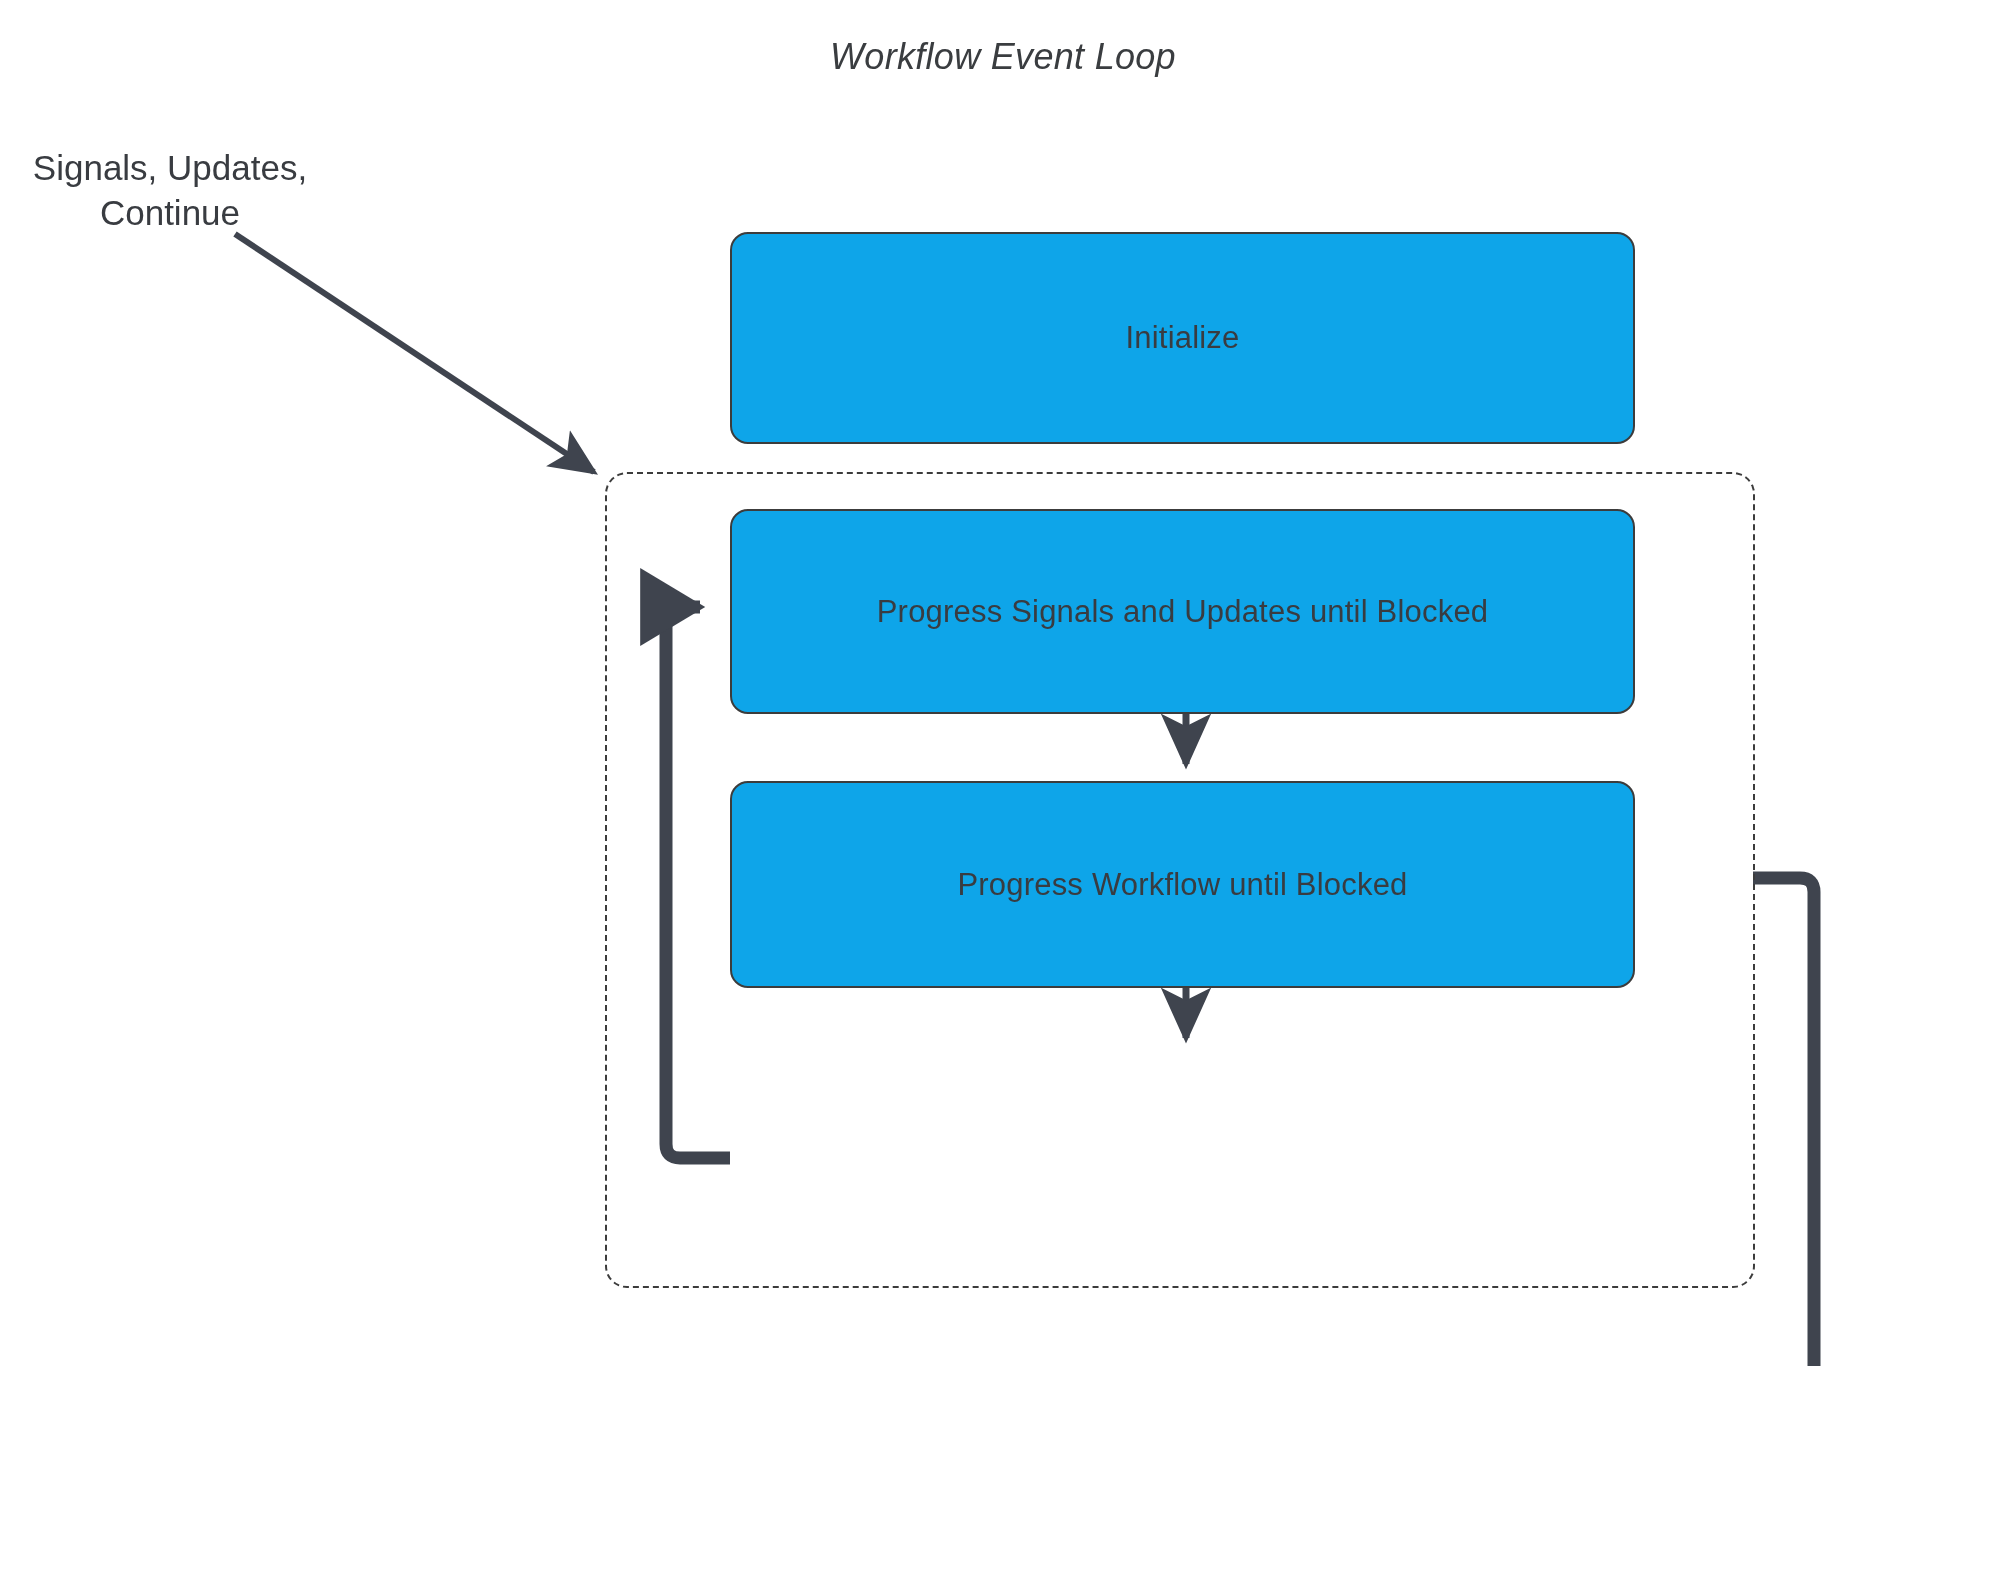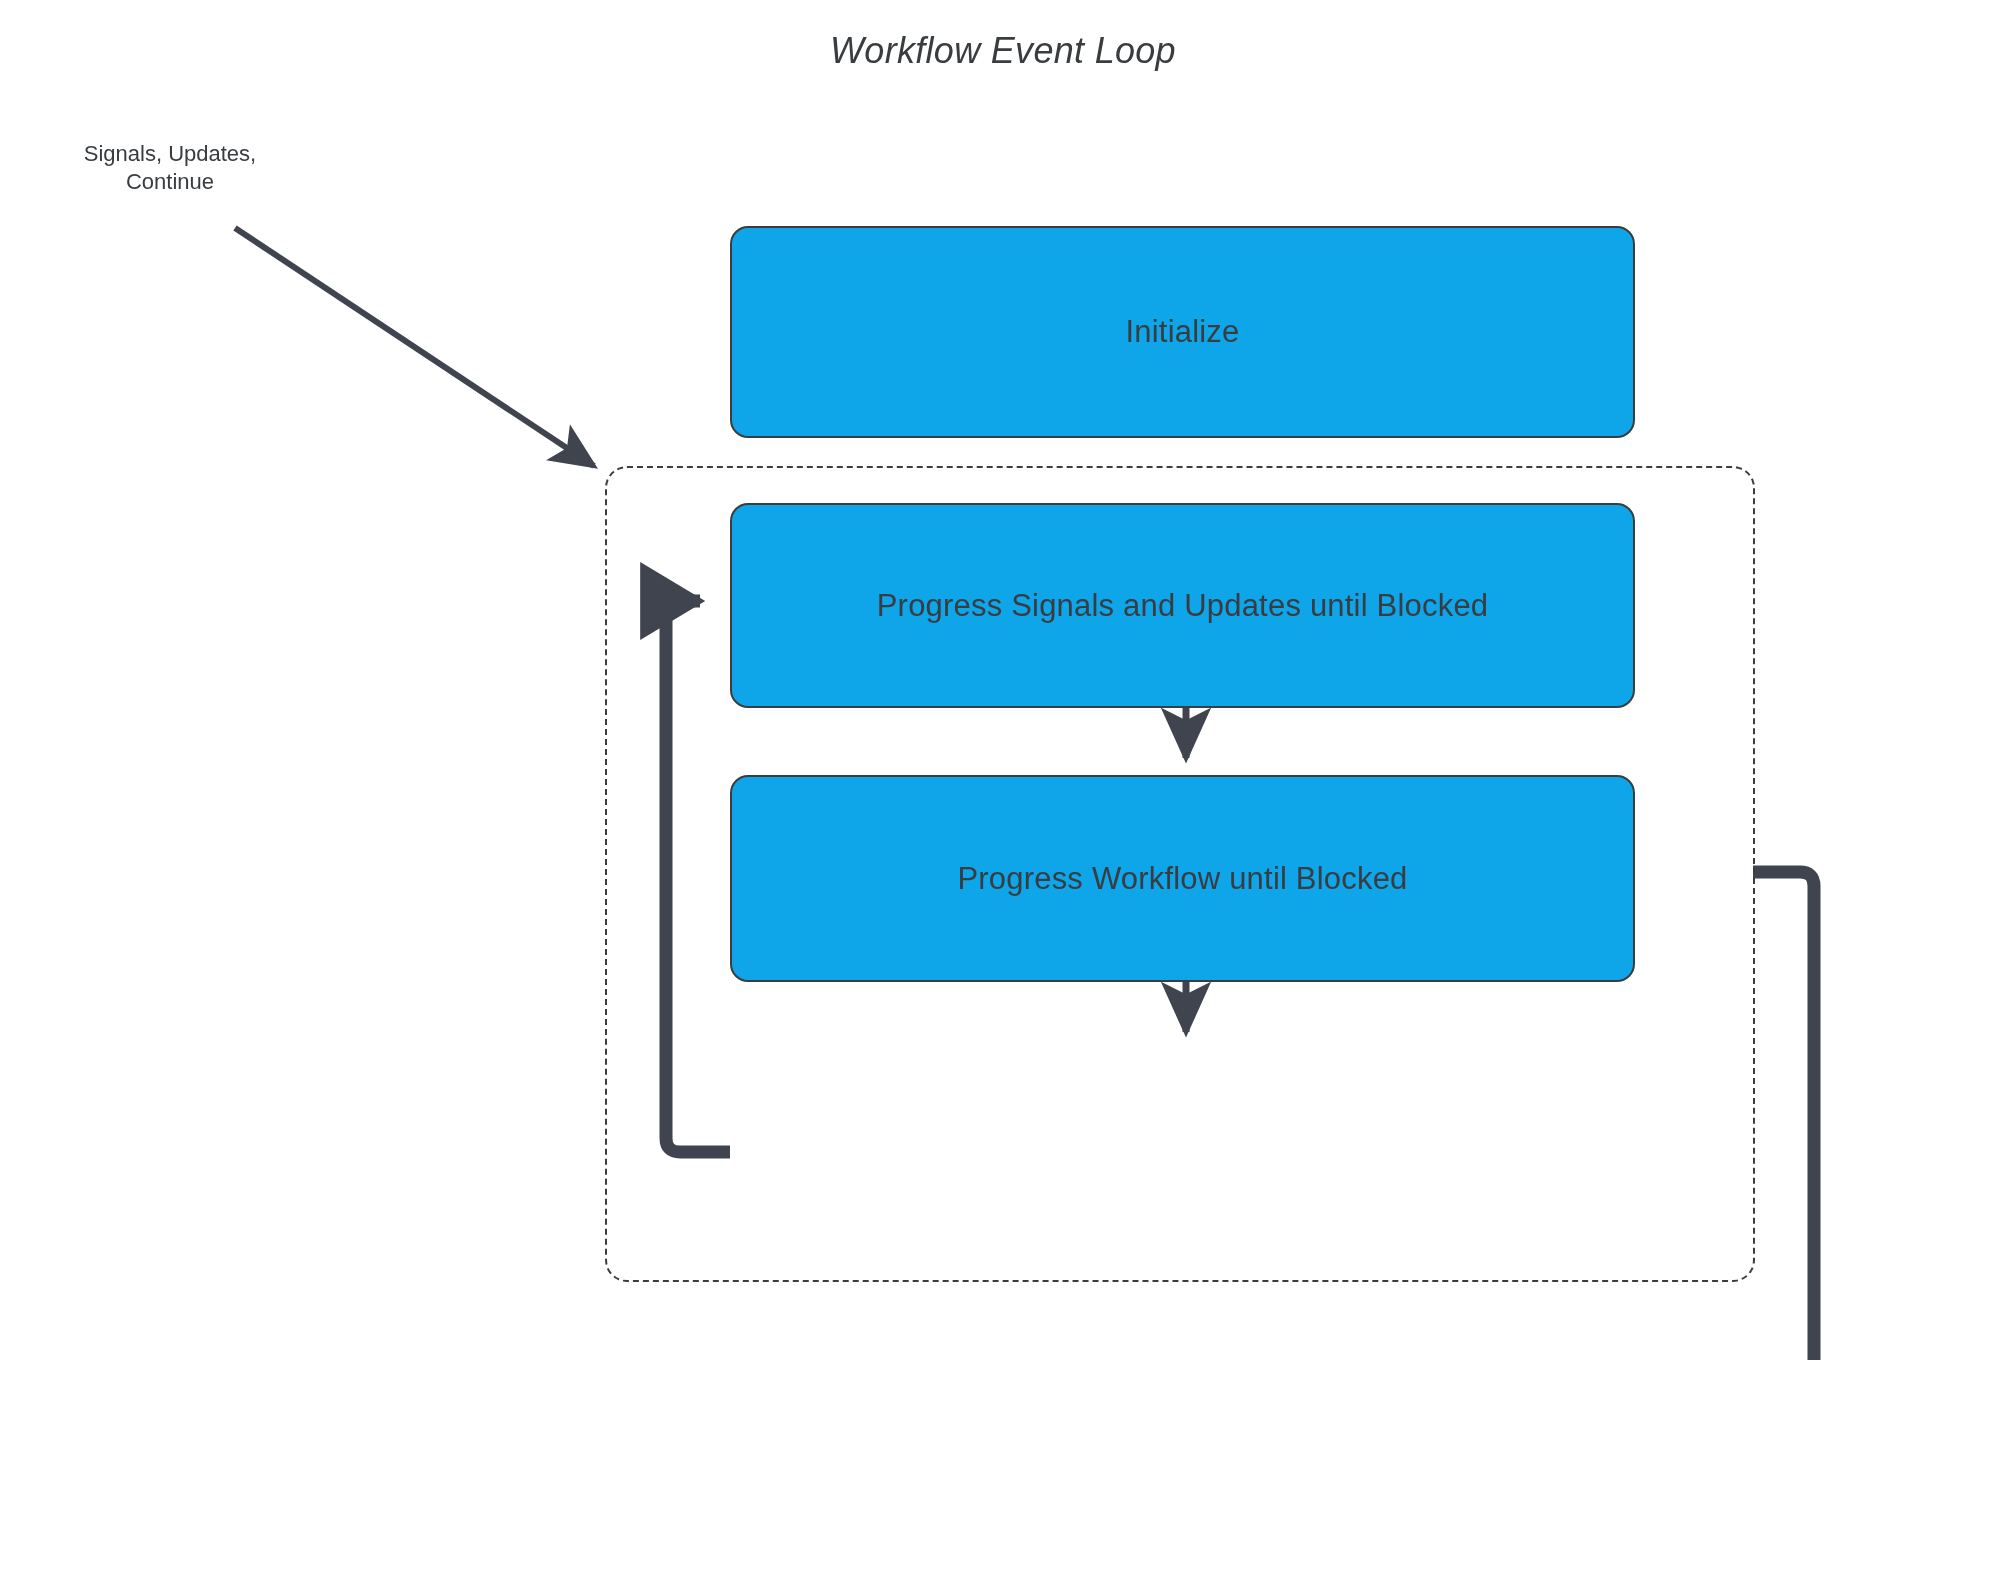--- a/index.html
+++ b/index.html
@@ -9,20 +9,21 @@
   }
   body {
     font-family: "Liberation Sans", sans-serif;
   }
   #canvas {
     position: relative;
     width: 2006px;
     height: 1360px;
     background: #ffffff;
     overflow: hidden;
+    margin-top: 6px;
   }
   #diagram-svg {
     position: absolute;
     left: 0;
     top: 0;
     width: 2006px;
     height: 1576px;
   }
   .node-box {
     position: absolute;
@@ -54,21 +55,21 @@
     text-align: center;
     font-style: italic;
     font-size: 36px;
     color: #3a3d40;
     font-family: "Liberation Sans", sans-serif;
     letter-spacing: 0.3px;
   }
   .edge-label {
     position: absolute;
     text-align: center;
-    font-size: 22px;
+    font-size: 35px;
     line-height: 1.28;
     color: #393c41;
     font-family: "Liberation Sans", sans-serif;
   }
 </style>
 </head>
 <body>
 
 <div id="canvas">
 

